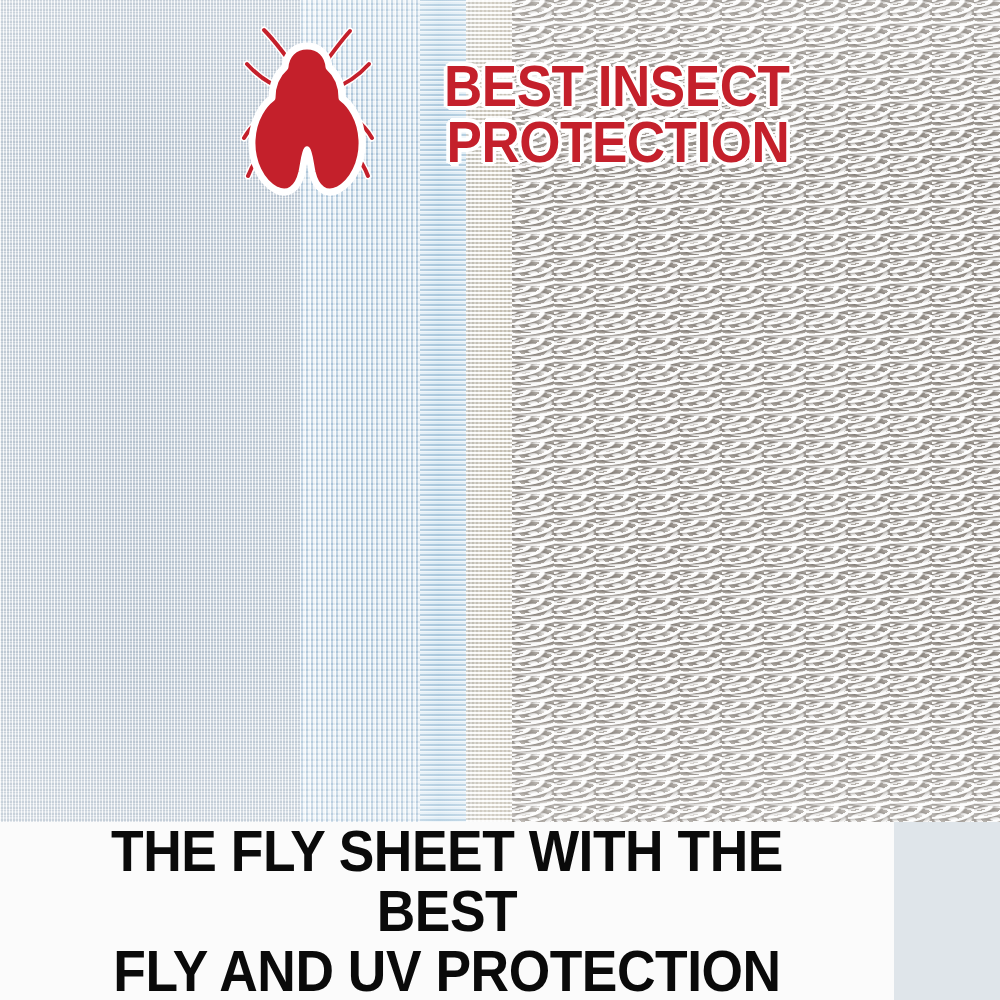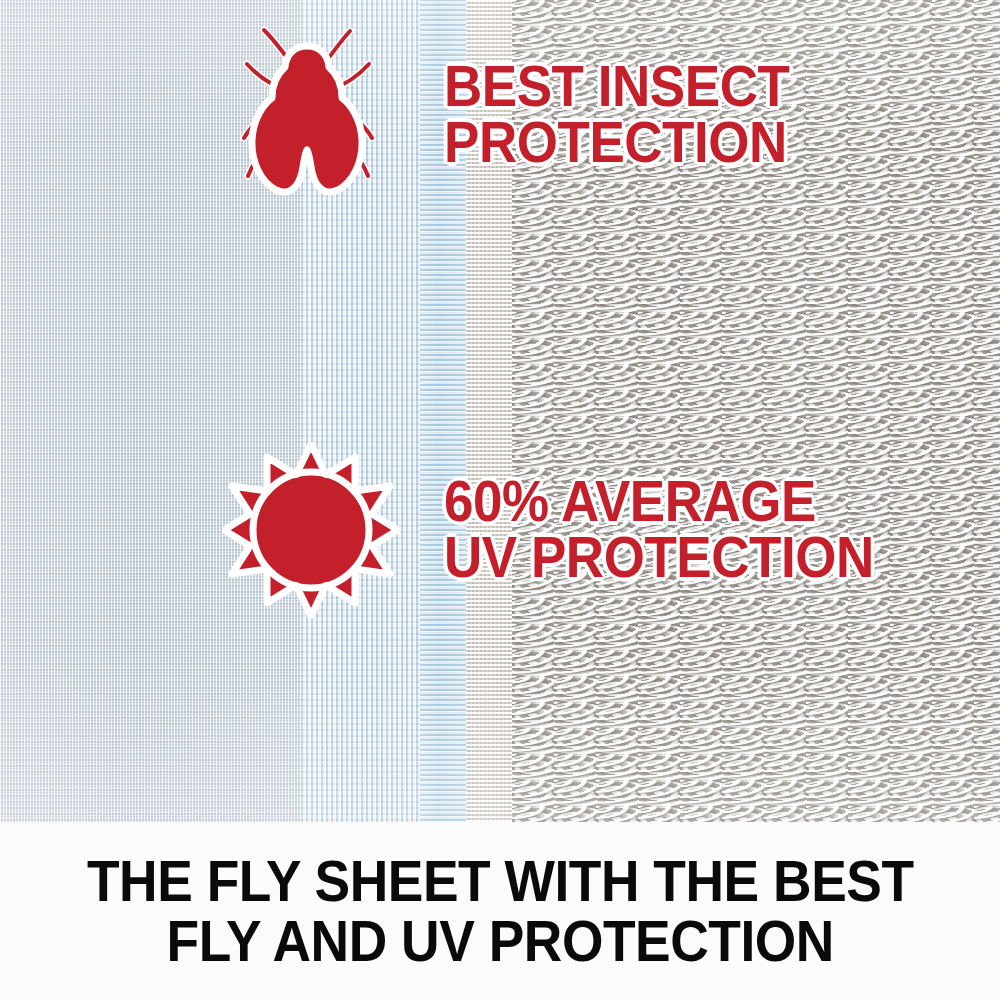--- a/index.html
+++ b/index.html
@@ -121,20 +121,21 @@
       linear-gradient(180deg, rgba(255,255,255,0.18) 0%, rgba(255,255,255,0.0) 18%,
                               rgba(255,255,255,0.0) 80%, rgba(255,255,255,0.20) 100%);
     pointer-events: none;
   }
 
   
   .feature-row {
     position: absolute;
     display: flex;
     align-items: center;
+    text-align: right;
   }
   .feature-icon {
     flex: 0 0 auto;
     display: flex;
     align-items: center;
     justify-content: center;
   }
   .feature-text {
     font-weight: 700;
     line-height: 0.98;
@@ -179,21 +180,21 @@
   #row-insect  .feature-text { font-size: 57px; margin-left: 58px; }
   #row-airflow .feature-text { font-size: 57px; margin-left: 36px; }
   #row-uv      .feature-text { font-size: 57px; margin-left: 44px; }
   #row-durab   .feature-text { font-size: 57px; margin-left: 12px;  }
 
   
   #bottom-banner {
     position: absolute;
     left: 0;
     top: 822px;
-    width: 1000px;
+    width: 894px;
     height: 178px;
     background: #fbfbfb;
     display: flex;
     align-items: center;
     justify-content: center;
   }
   #bottom-banner-text {
     color: #0a0a0a;
     font-size: 58px;
     font-weight: 700;
@@ -256,37 +257,20 @@
                  C133 92 122 78 114 72
                  C114 59 109 48 101 41
                  C100 29 92 20 79 20 Z" fill="#c4202b" stroke="#ffffff" stroke-width="7" stroke-linejoin="round"></path>
       </svg>
     </div>
     <div class="feature-text txt-red">BEST INSECT
 PROTECTION</div>
   </div>
 
 
-  <div class="feature-row" id="row-uv">
-    <div class="feature-icon">
-      <svg viewBox="0 0 178 176" width="178" height="176" aria-hidden="true">
-
-        <path d="M89 2 L104 33 L133 15 L133 49 L168 44 L150 72 L176 88
-                 L150 104 L168 132 L133 127 L133 161 L104 143 L89 174
-                 L74 143 L45 161 L45 127 L10 132 L28 104 L2 88
-                 L28 72 L10 44 L45 49 L45 15 L74 33 Z" fill="#c4202b" stroke="#ffffff" stroke-width="7" stroke-linejoin="round"></path>
-
-        <circle cx="89" cy="88" r="58" fill="none" stroke="#ffffff" stroke-width="7"></circle>
-
-        <circle cx="89" cy="88" r="54" fill="#c4202b"></circle>
-      </svg>
-    </div>
-    <div class="feature-text txt-red">60% AVERAGE
-UV PROTECTION</div>
-  </div>
 
 
   <div id="bottom-banner">
     <div id="bottom-banner-text">THE FLY SHEET WITH THE BEST
 FLY AND UV PROTECTION</div>
   </div>
 
 </div>
 
 </body></html>

